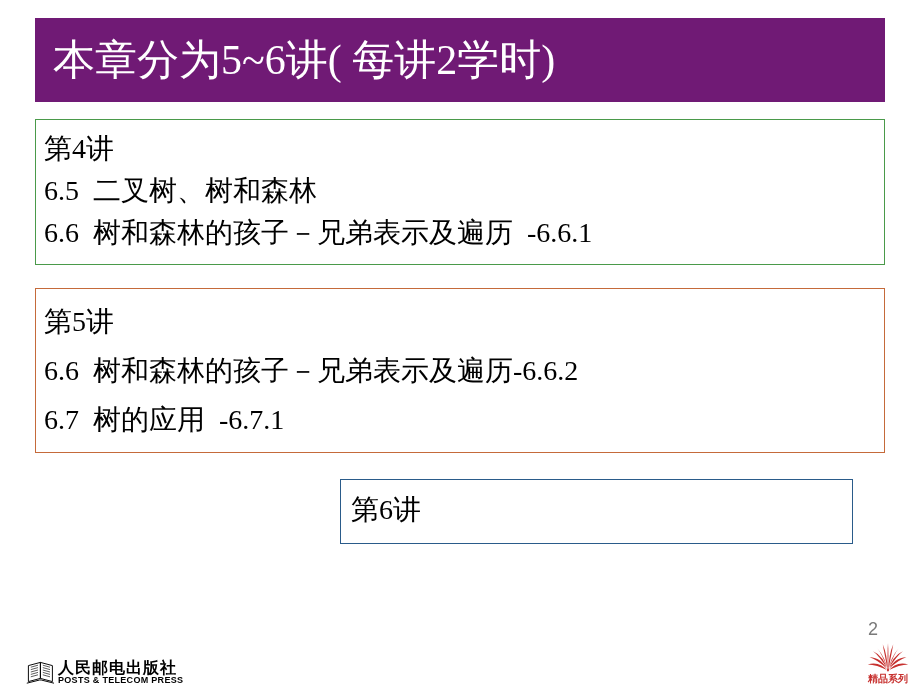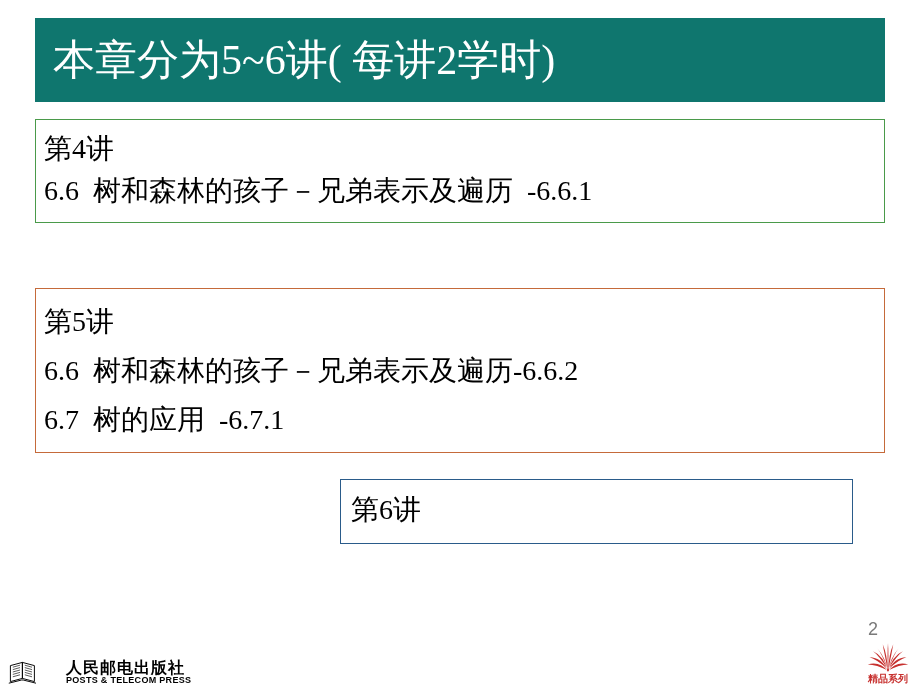--- a/index.html
+++ b/index.html
@@ -14,21 +14,21 @@
       position: relative;
       font-family: "SimSun", "宋体", serif;
       overflow: hidden;
     }
     .title-bar {
       position: absolute;
       top: 18px;
       left: 35px;
       width: 850px;
       height: 84px;
-      background: #0f766e;
+      background: #701a75;
       display: flex;
       align-items: center;
       padding-left: 18px;
     }
     .title-text {
       color: white;
       font-size: 42px;
       font-family: "SimSun", "宋体", serif;
     }
     .box1 {
@@ -80,22 +80,22 @@
       font-size: 18px;
       color: #7a7a7a;
       font-family: Arial, sans-serif;
     }
     .footer-left {
       position: absolute;
       bottom: 0;
       left: 0;
       display: flex;
       align-items: flex-end;
-      gap: 26px;
-      padding: 4px 10px 4px 8px;
+      gap: 0;
+      padding: 4px 10px 4px 26px;
     }
     .book-icon {
       width: 32px;
       height: 28px;
       position: relative;
     }
     .book-icon svg {
       width: 100%;
       height: 100%;
     }
@@ -141,20 +141,21 @@
   </style>
 </head>
 <body>
 
 <div class="title-bar">
   <span class="title-text">本章分为5~6讲( 每讲2学时)</span>
 </div>
 
 <div class="box1">
   <div class="line">第4讲</div>
+  <div class="line">6.5  二叉树、树和森林</div>
   <div class="line">6.6  树和森林的孩子－兄弟表示及遍历  -6.6.1</div>
 </div>
 
 <div class="box2">
   <div class="line">第5讲</div>
   <div class="line">6.6  树和森林的孩子－兄弟表示及遍历-6.6.2</div>
   <div class="line">6.7  树的应用  -6.7.1</div>
 </div>
 
 <div class="box3">

